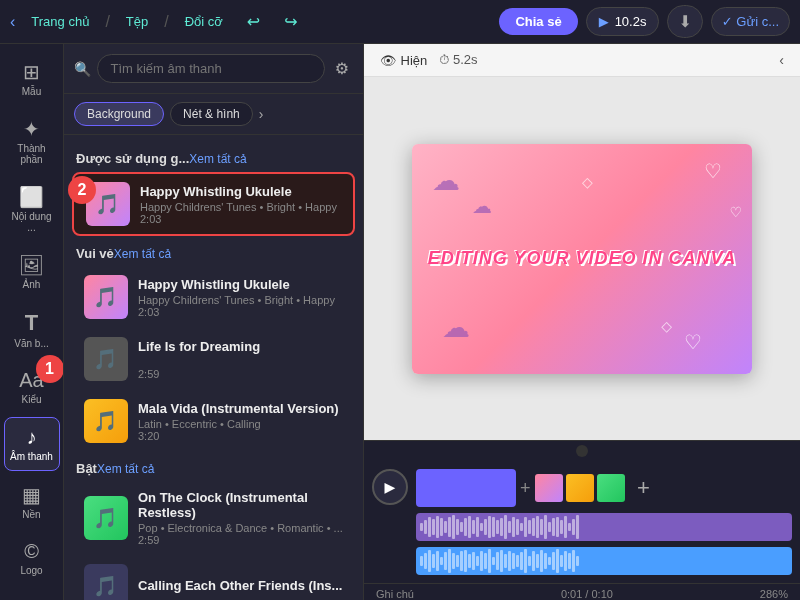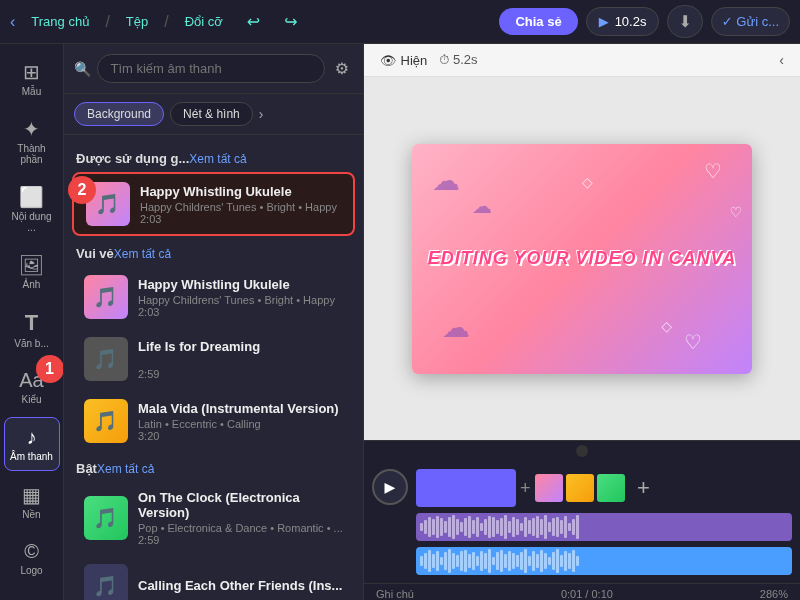--- a/index.html
+++ b/index.html
@@ -363,21 +363,21 @@
       </div>
 
       <div class="section-header">
         <span class="section-title">Bật</span>
         <span class="see-all">Xem tất cả</span>
       </div>
 
       <div class="track-item">
         <div class="track-thumb thumb-green">🎵</div>
         <div class="track-info">
-          <div class="track-name">On The Clock (Electronica Version)</div>
+          <div class="track-name">On The Clock (Instrumental Restless)</div>
           <div class="track-meta">
             <span>Pop • Electronica &amp; Dance • Romantic • ...</span><br>
             <span>2:59</span>
           </div>
         </div>
       </div>
 
       <div class="track-item">
         <div class="track-thumb thumb-emoji">🎵</div>
         <div class="track-info">

